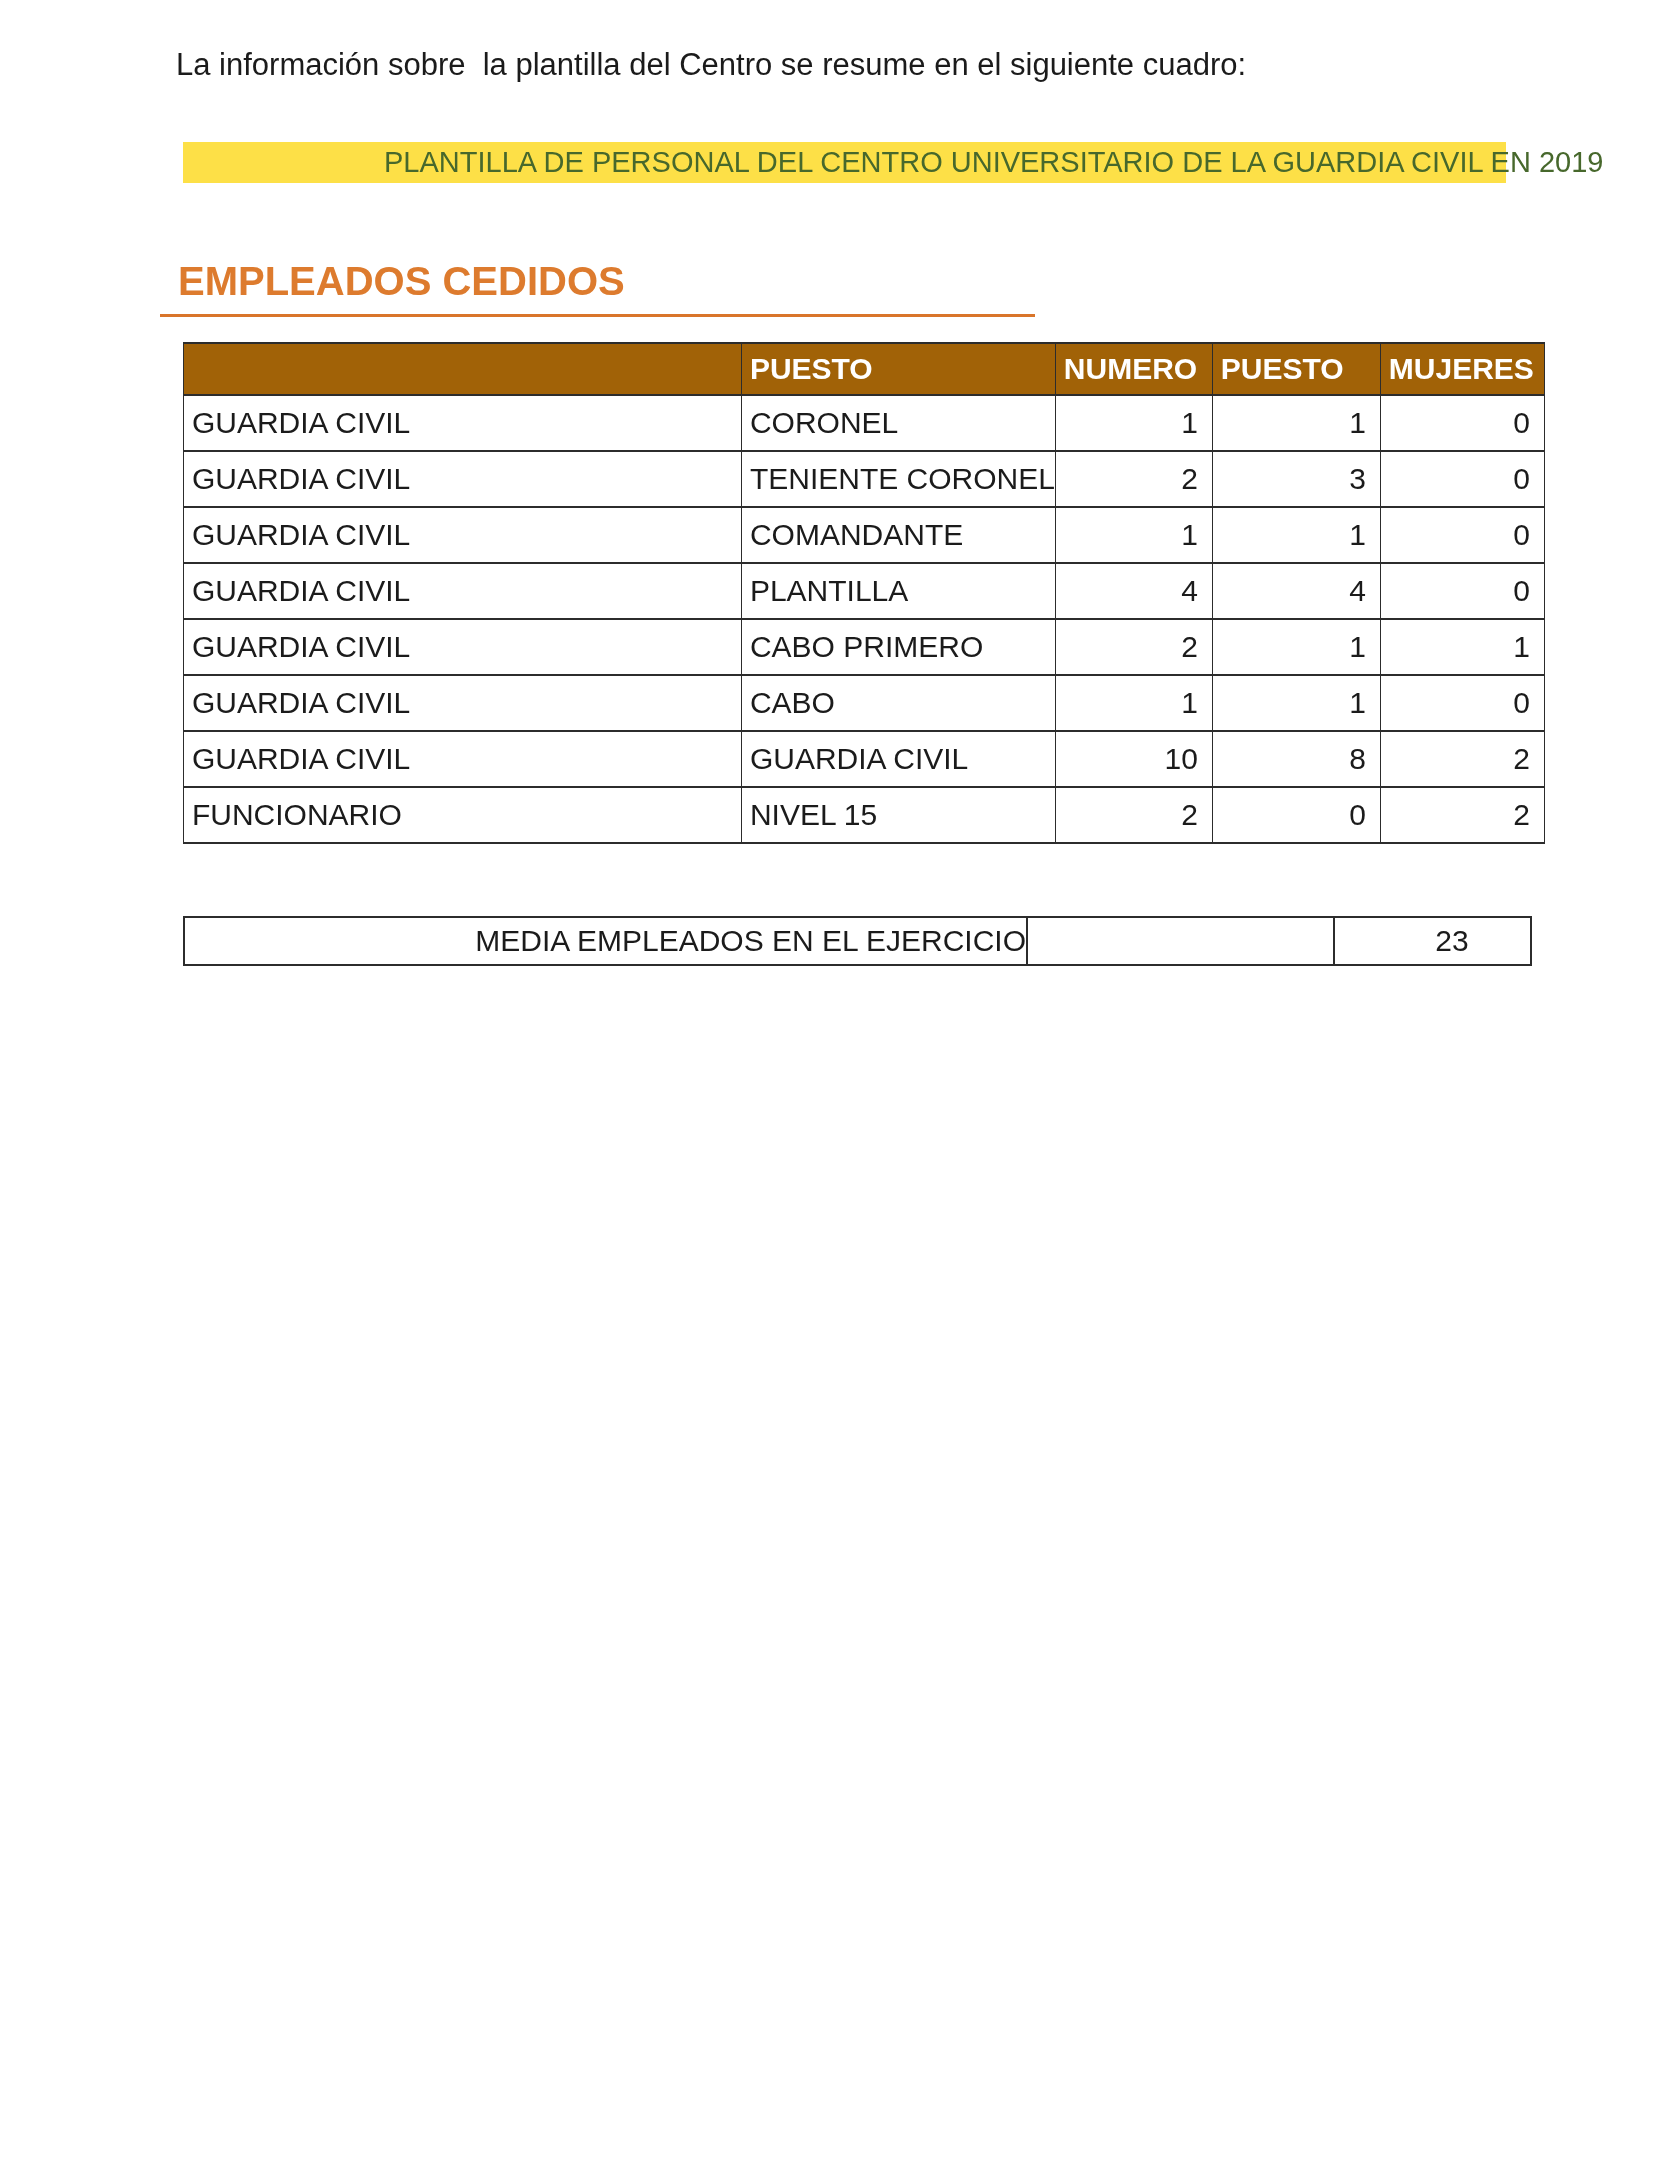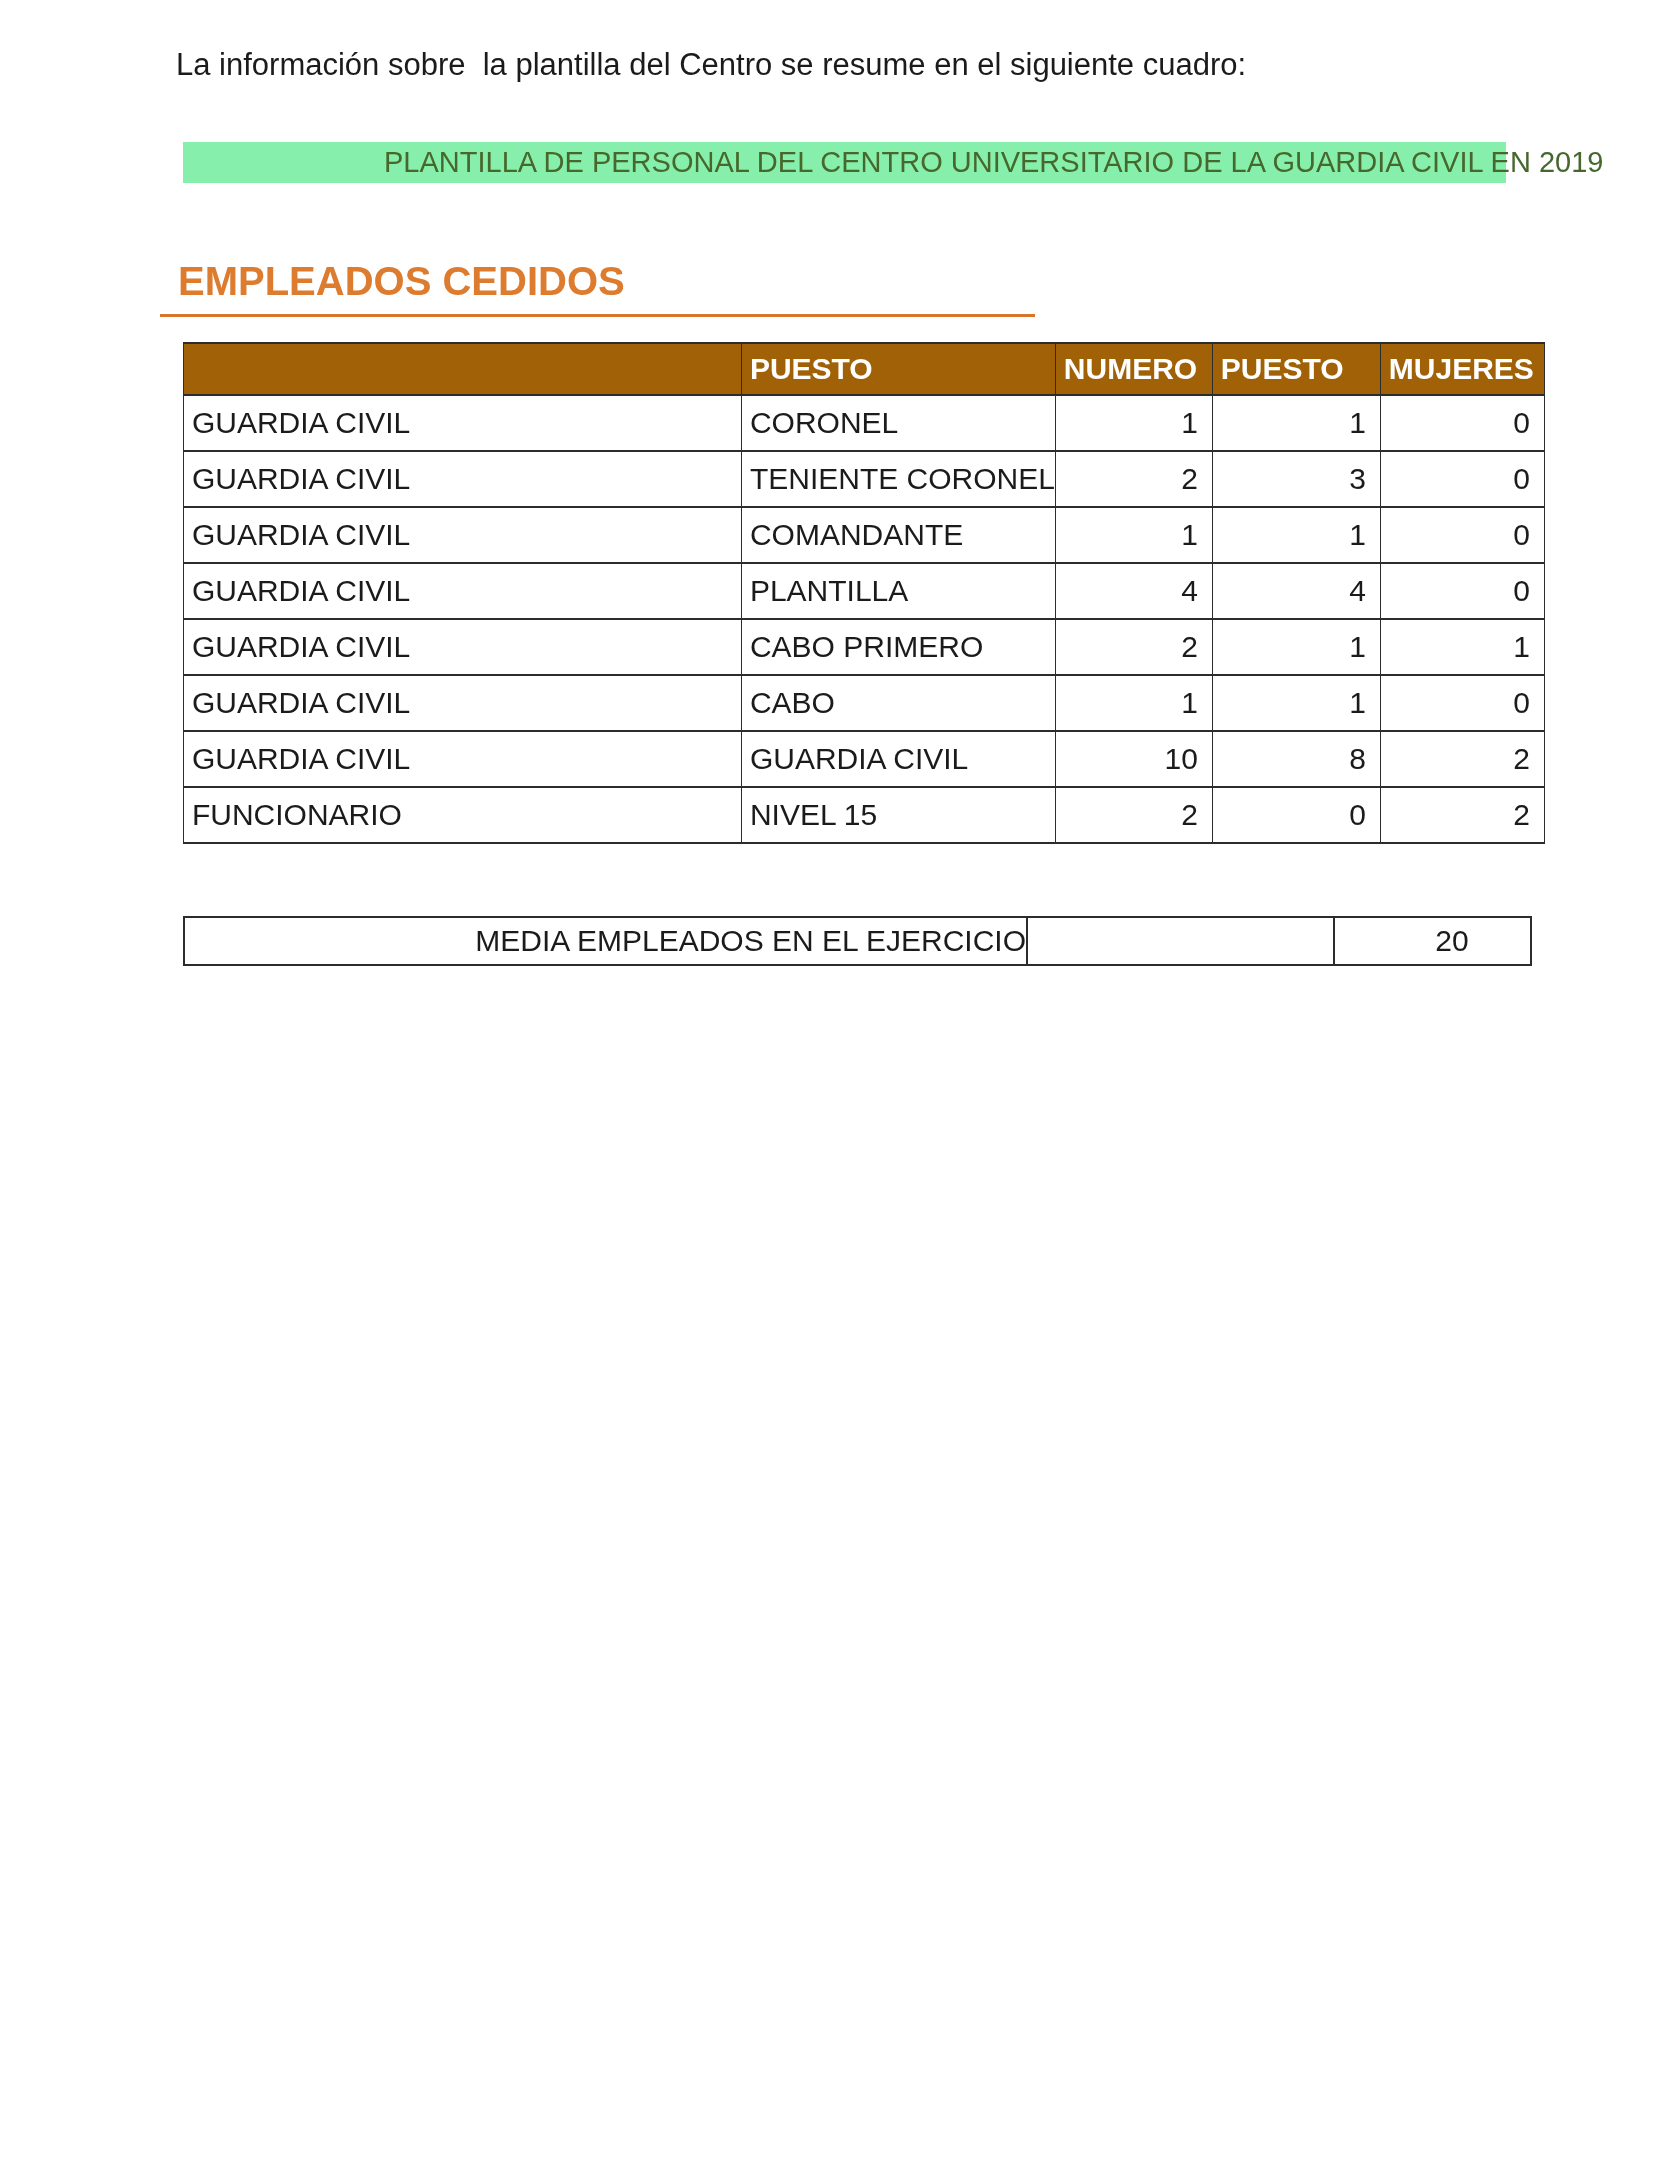--- a/index.html
+++ b/index.html
@@ -21,21 +21,21 @@
     white-space: pre-wrap;
     text-align: right;
   }
   .banner {
     position: absolute;
     left: 183px;
     top: 142px;
     width: 1323px;
     height: 41px;
     box-sizing: border-box;
-    background: #86efac;
+    background: #fde047;
     color: #47682c;
     font-size: 29px;
     line-height: 41px;
     text-align: left;
     padding-left: 201px;
     white-space: nowrap;
   }
   .section-heading {
     position: absolute;
     left: 160px;
@@ -175,19 +175,19 @@
           <td class="num">2</td>
         </tr>
       </tbody>
   </table>
 
   <table class="summary-table">
     <tbody>
       <tr>
         <td class="label-cell" style="width: 841px;">MEDIA EMPLEADOS EN EL EJERCICIO</td>
         <td style="width: 305px;"></td>
-        <td class="value-cell" style="width: 156px;">20</td>
+        <td class="value-cell" style="width: 156px;">23</td>
       </tr>
     </tbody>
   </table>
 
 </div>
 
 
 </body></html>

